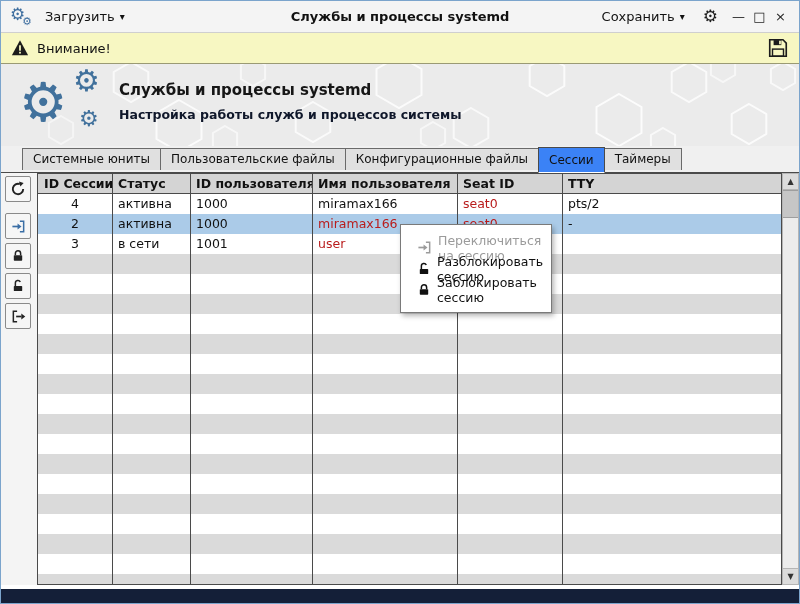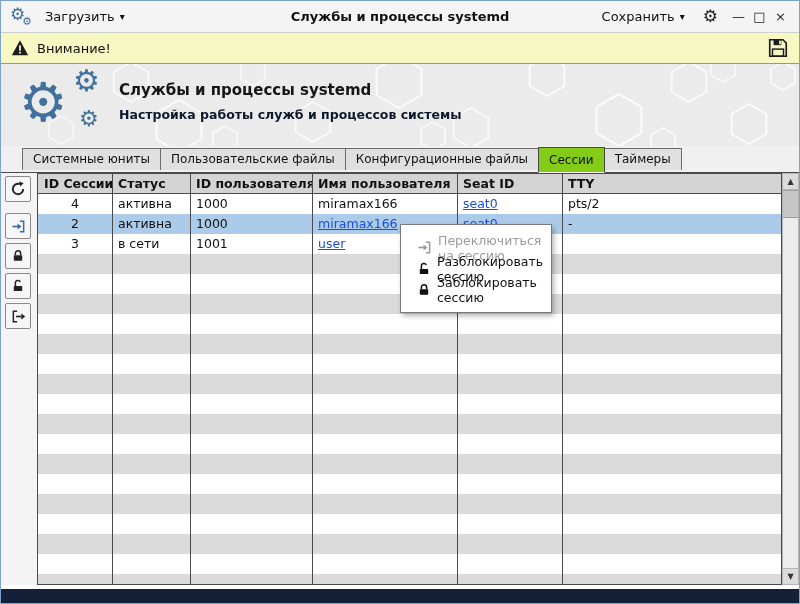--- a/index.html
+++ b/index.html
@@ -33,38 +33,38 @@
   .hg2{position:absolute;left:54px;top:0;font-size:30px;line-height:1}
   .hg3{position:absolute;left:60px;top:42px;font-size:22px;line-height:1}
   .hero-text{position:absolute;left:118px;top:17px}
   .hero-title{font-size:15px;font-weight:bold;color:#161616}
   .hero-sub{font-size:12.5px;font-weight:bold;color:#0f172a;margin-top:8px}
 
   
   .tabbar{height:27px;background:#f0f0f0;display:flex;align-items:center;padding-left:21px;border-bottom:1px solid #4a4a4a;flex:0 0 27px;position:relative}
   .tab{height:22px;line-height:21px;padding:0 10px;font-size:12px;background:#e0e0e0;border:1px solid #6a6a6a;border-bottom:none;cursor:pointer;white-space:nowrap;position:relative}
   .tab + .tab{margin-left:-1px}
-  .tab.active{background:#84cc16;height:26px;line-height:25px;margin-bottom:-1px;border:1px solid #4a4a4a;border-bottom:1px solid #fff;z-index:2}
+  .tab.active{background:#3b82f6;height:26px;line-height:25px;margin-bottom:-1px;border:1px solid #4a4a4a;border-bottom:1px solid #fff;z-index:2}
 
   
   .content{flex:1;display:flex;background:#fff;padding-bottom:4px;min-height:0}
   .toolbar{width:36px;flex:0 0 36px;padding:3px 4px;display:flex;flex-direction:column;gap:4px;background:#f4f4f4}
   .tool-btn{width:26px;height:26px;display:flex;align-items:center;justify-content:center;background:#f6f6f6;border:1px solid #8a8a8a;border-radius:2px;cursor:pointer;color:#222;padding:0}
   .tool-btn.accent{color:#3a6ea5}
   .tool-btn.first{margin-bottom:7px}
 
   .tablewrap{flex:1;position:relative;border:1px solid #4a4a4a;display:flex;flex-direction:column;min-width:0;background:#fff}
   .thead,.trow{display:grid;grid-template-columns:74px 78px 122px 145px 105px 1fr}
   .thead{background:#d4d4d4;border-bottom:1px solid #4a4a4a;flex:0 0 20px}
   .th{padding:0 6px;line-height:19px;font-size:12.5px;font-weight:bold;white-space:nowrap;overflow:hidden}
   .trow{height:20px;flex:0 0 20px}
   .trow.selected{background:#abcbe8}
   .td{padding:0 6px;line-height:20px;font-size:12.5px;white-space:nowrap;overflow:hidden}
   .td.center{text-align:center}
-  .link{color:#1d4ed8;text-decoration:underline;cursor:pointer}
+  .link{color:#b91c1c;cursor:pointer}
   .stripes{flex:1;background:repeating-linear-gradient(to bottom,#dadada 0 20px,#ffffff 20px 40px)}
   .vline{position:absolute;top:0;bottom:0;width:1px;background:#4a4a4a;z-index:1}
 
   
   .menu{position:absolute;left:362px;top:50px;width:152px;background:#fff;border:1px solid #7a7a7a;box-shadow:2px 3px 5px rgba(0,0,0,.28);z-index:10;padding:12px}
   .menu-item{display:flex;align-items:center;gap:6px;height:21px;padding:0 6px 0 4px;font-size:12.5px;cursor:pointer;color:#111}
   .menu-item.disabled{color:#9b9b9b;cursor:default}
   .mi-icon{display:flex;width:17px;justify-content:center;align-items:center;color:inherit}
 
   

